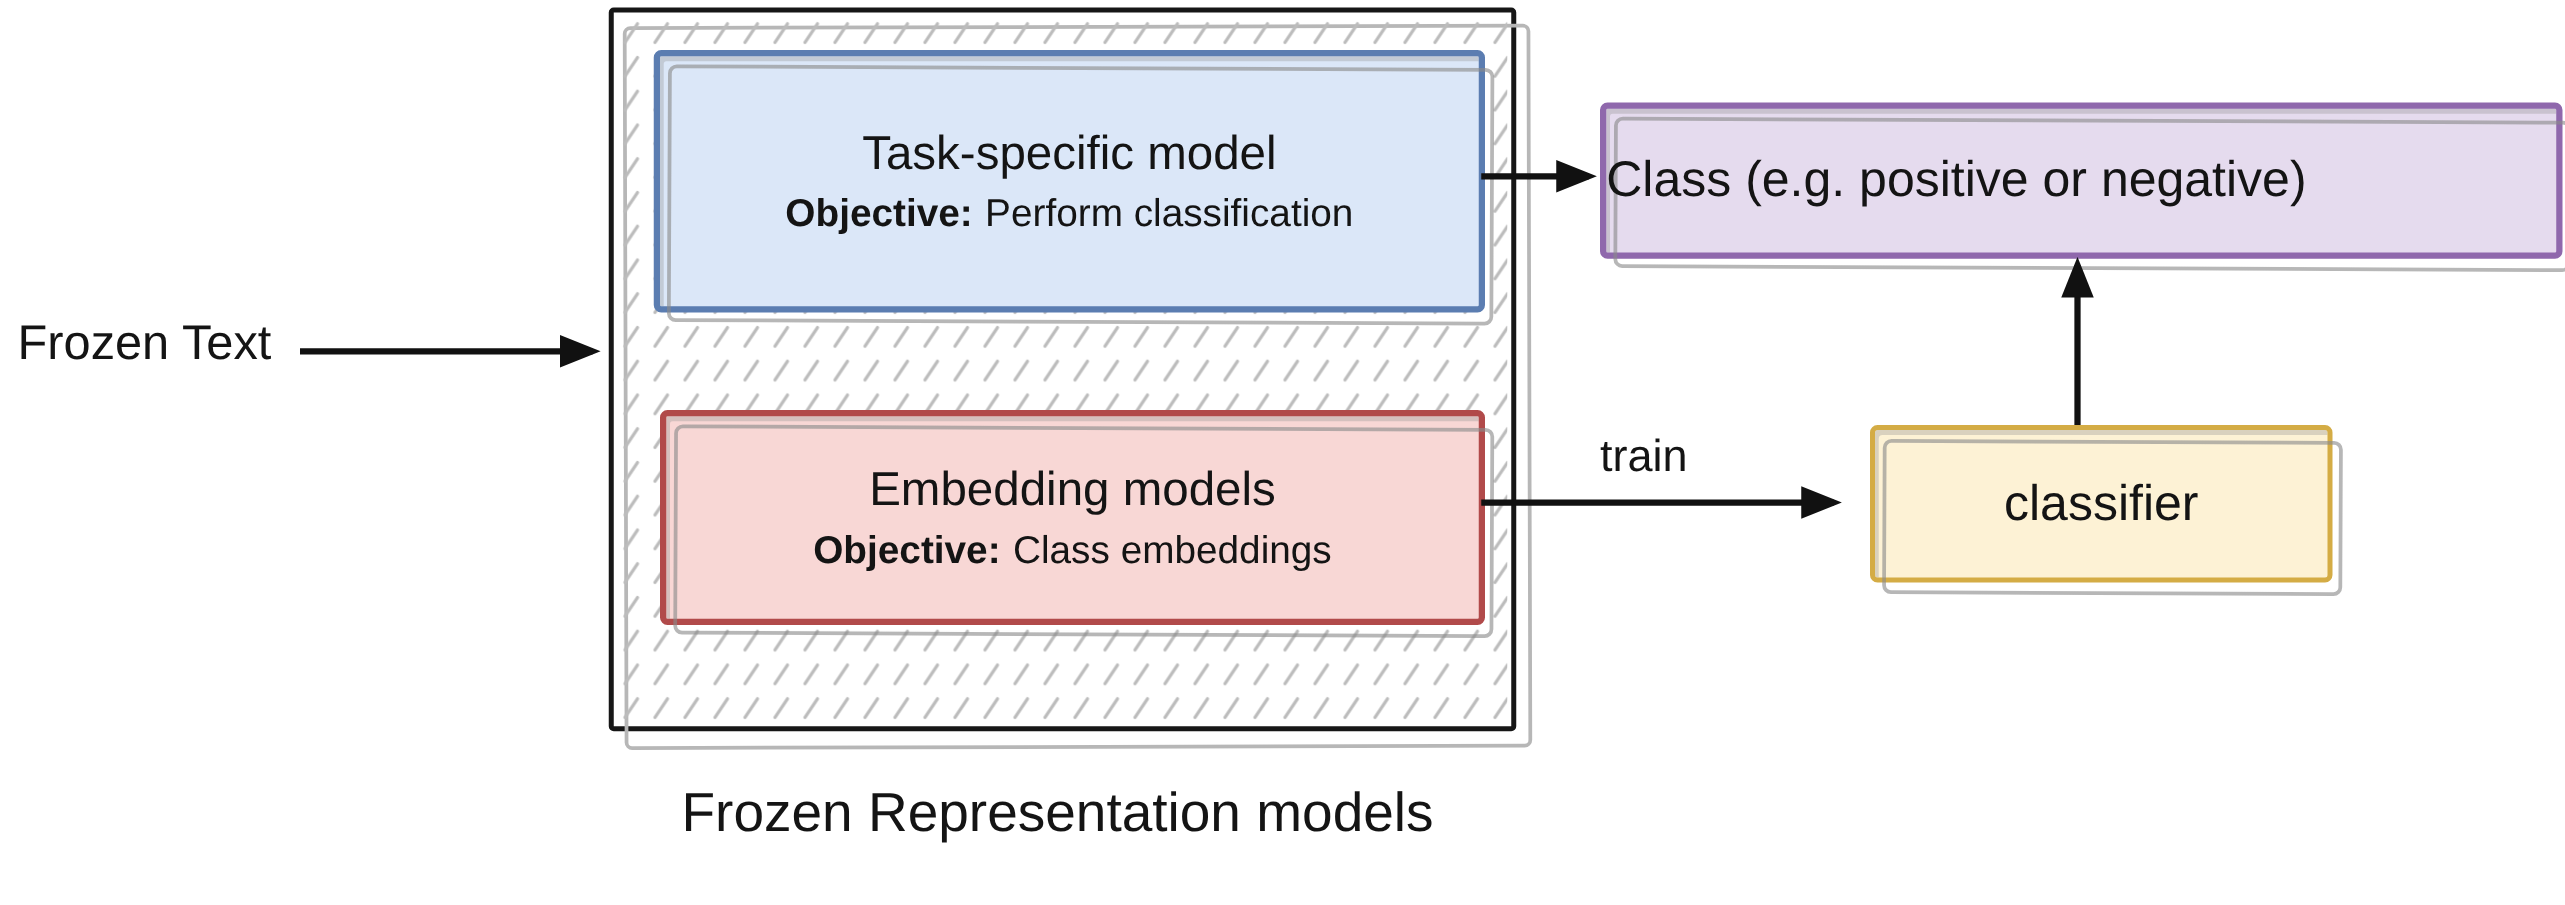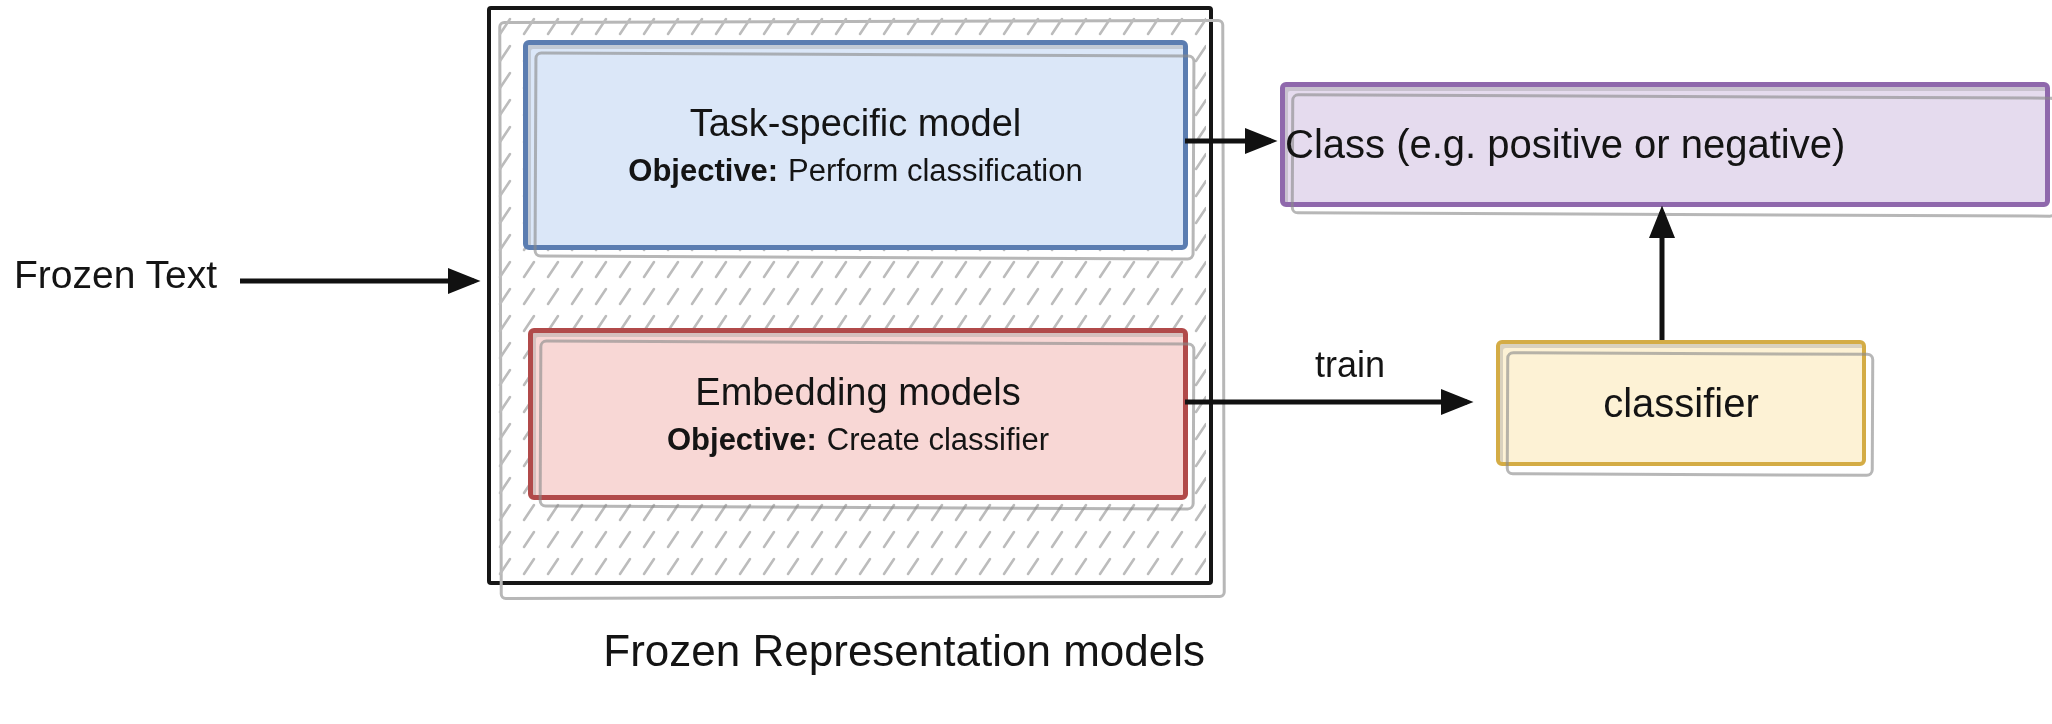--- a/index.html
+++ b/index.html
@@ -67,21 +67,21 @@
     left:37px;top:318px;width:650px;height:162px;
     background:var(--embedding-fill,#f8d7d5);
     border:5px solid var(--embedding-border,#b14a4a);
   }
   .model-title{font-size:38px;line-height:1.15;}
   .model-objective{font-size:31px;line-height:1.15;}
   .model-objective .obj-text{margin-left:.32em;margin-top:24px;}
 
   .caption{
     left:487px;top:626px;width:718px;
-    text-align:right;font-size:44px;
+    text-align:center;font-size:44px;
   }
 
   
   .class-box{
     left:1280px;top:82px;width:760px;height:115px;
     background:var(--class-fill,#e5dbee);
     border:5px solid var(--class-border,#8f68ac);
     display:flex;align-items:center;justify-content:flex-start;
     font-size:40px;text-align:center;
     z-index:3;
@@ -90,21 +90,21 @@
     left:1480px;top:340px;width:362px;height:118px;
     background:var(--classifier-fill,#fdf2d5);
     border:4px solid var(--classifier-border,#d4ac45);
     display:flex;align-items:center;justify-content:center;
     font-size:40px;text-align:center;
     z-index:3;
     margin-left:16px;
   }
   .train-label{
     left:1280px;top:344px;width:140px;
-    text-align:center;font-size:36px;
+    text-align:left;font-size:36px;
     z-index:4;
   }
 
   
   .arrows{
     position:absolute;inset:0;width:2052px;height:724px;
     z-index:40;pointer-events:none;
   }
   .arrows line{stroke:var(--arrow,#111111);stroke-width:5;}
   .arrowhead-path{fill:var(--arrow,#111111);}
@@ -129,21 +129,21 @@
     <div class="model-box task-box sketch sketch-inner">
       <div class="model-title">Task-specific model</div>
       <div class="model-objective">
         <b>Objective:</b><span class="obj-text">Perform classification</span>
       </div>
     </div>
 
     <div class="model-box embed-box sketch sketch-inner">
       <div class="model-title">Embedding models</div>
       <div class="model-objective">
-        <b>Objective:</b><span class="obj-text">Create classifier</span>
+        <b>Objective:</b><span class="obj-text">Class embeddings</span>
       </div>
     </div>
   </div>
 
   <div class="abs caption">Frozen Representation models</div>
 
   <div class="abs class-box sketch sketch-inner">
     <span>Class (e.g. positive or negative)</span>
   </div>
 

